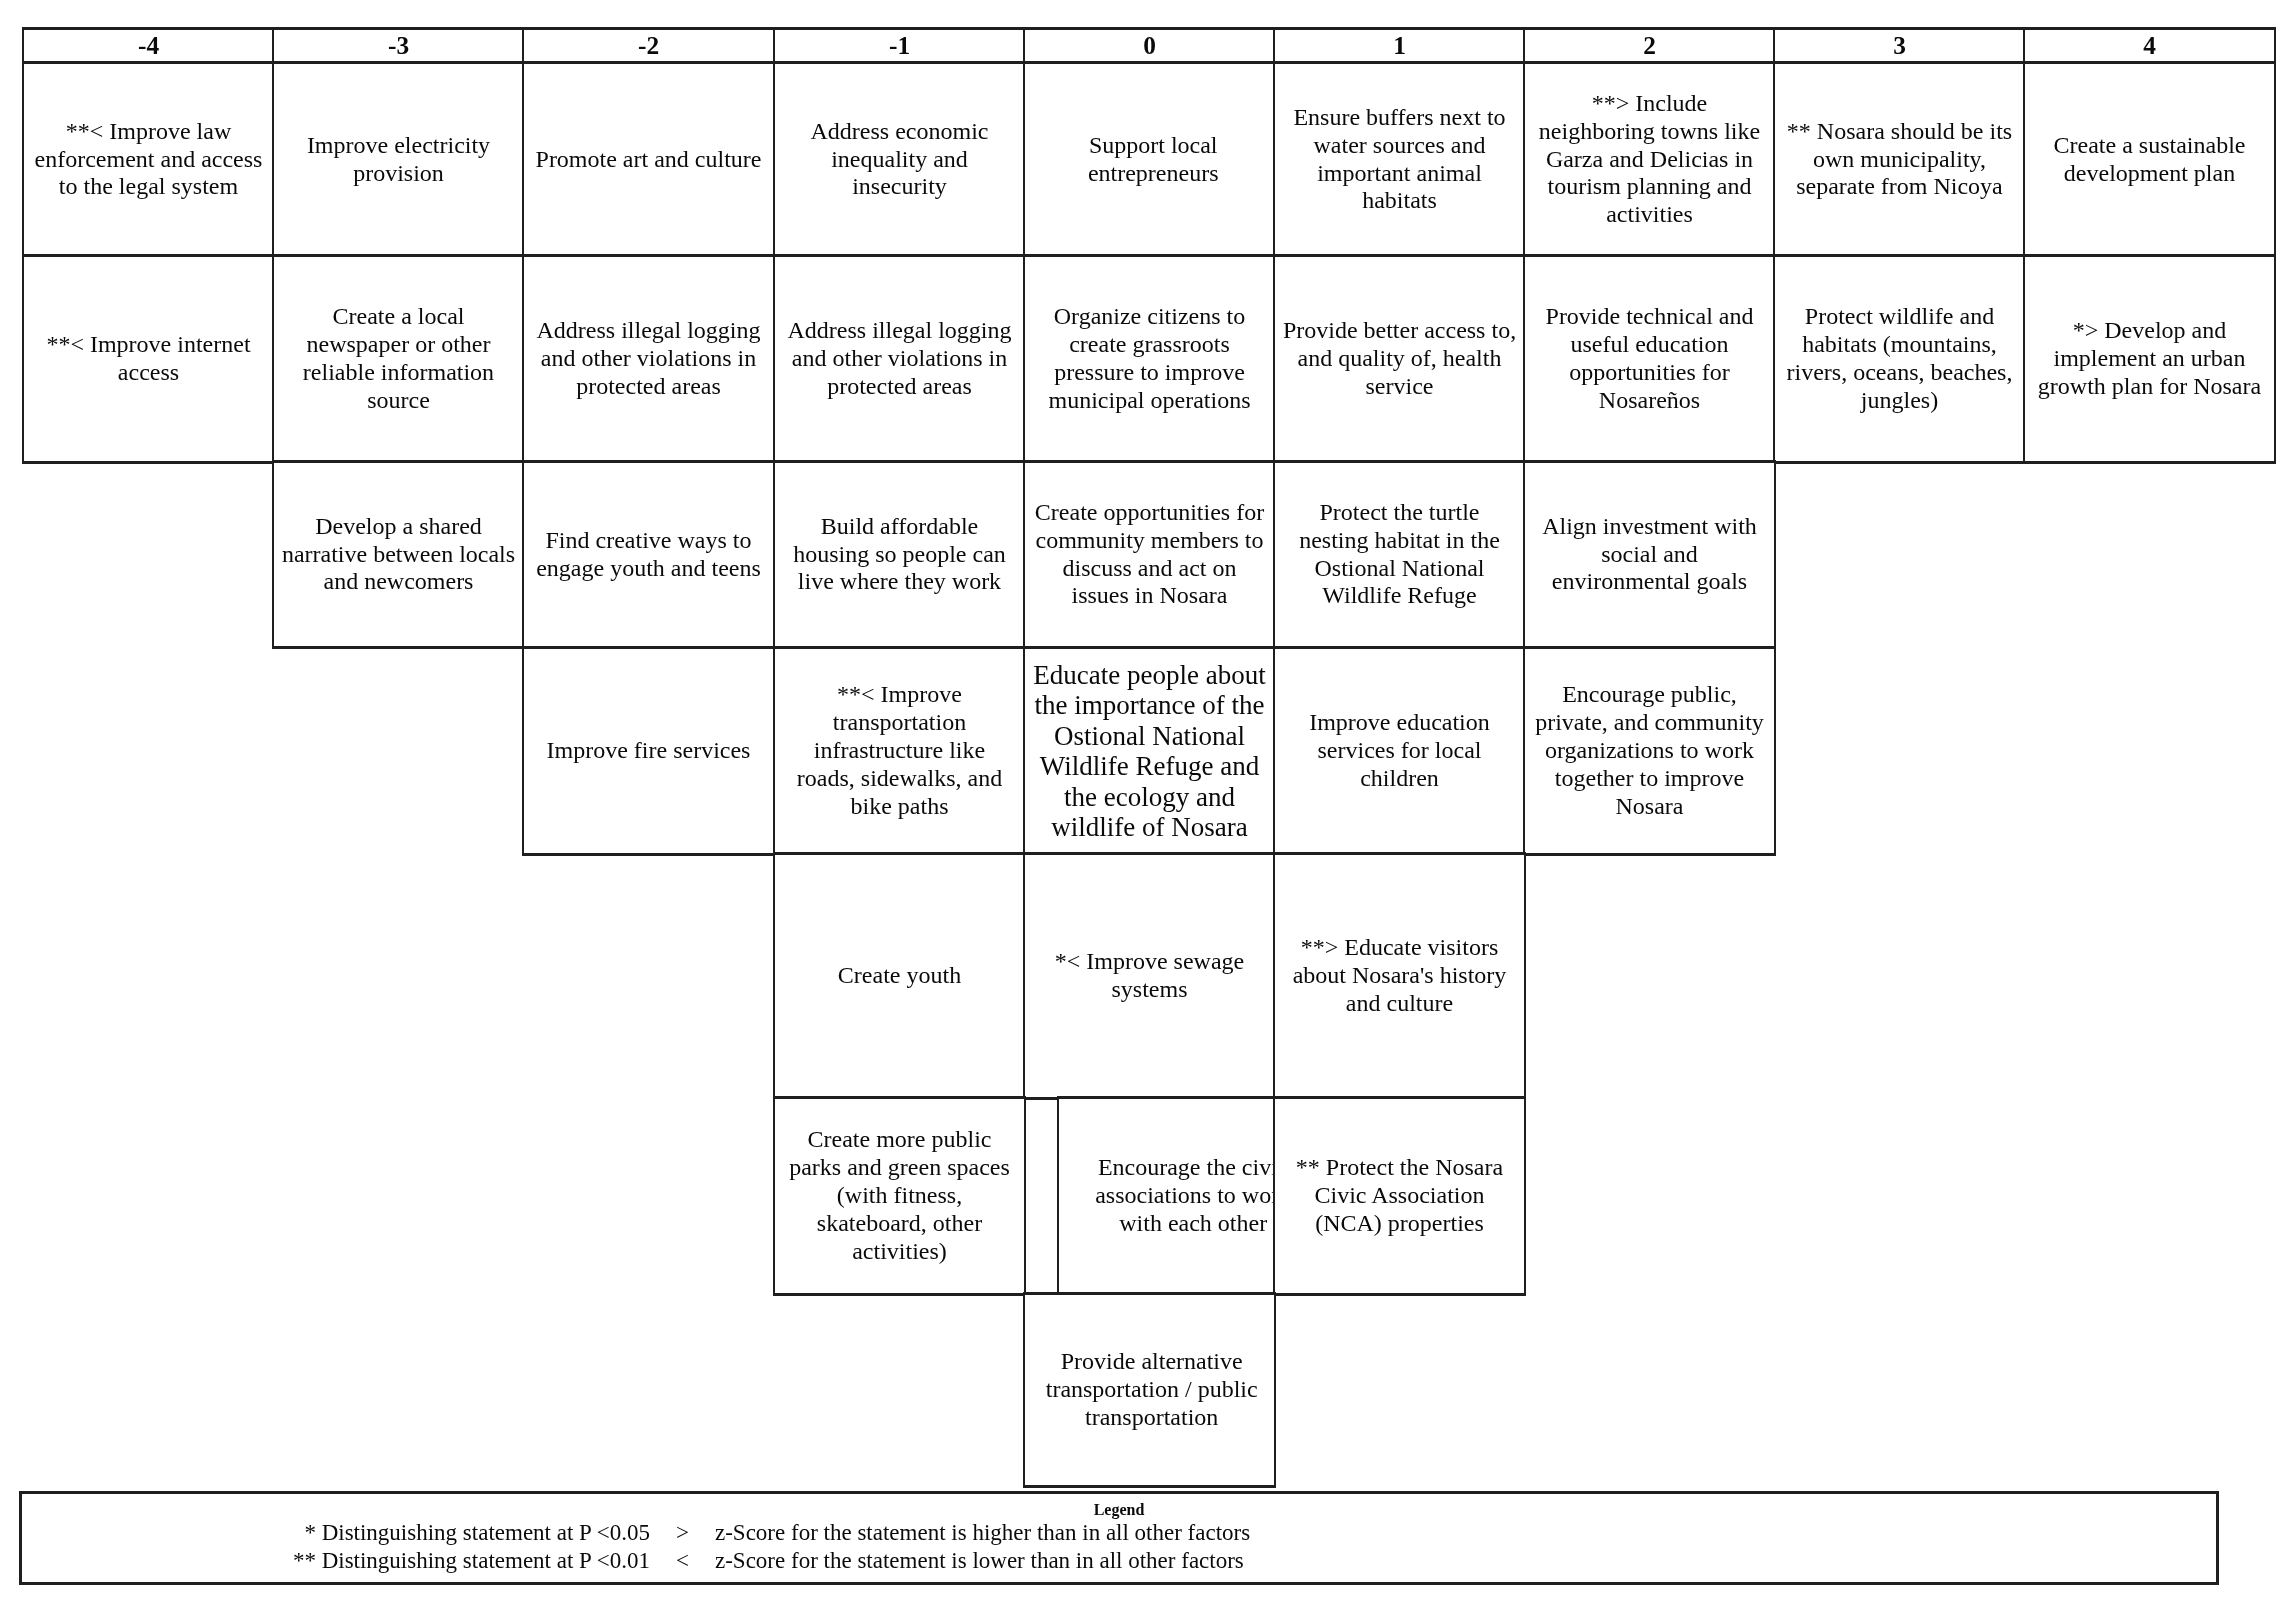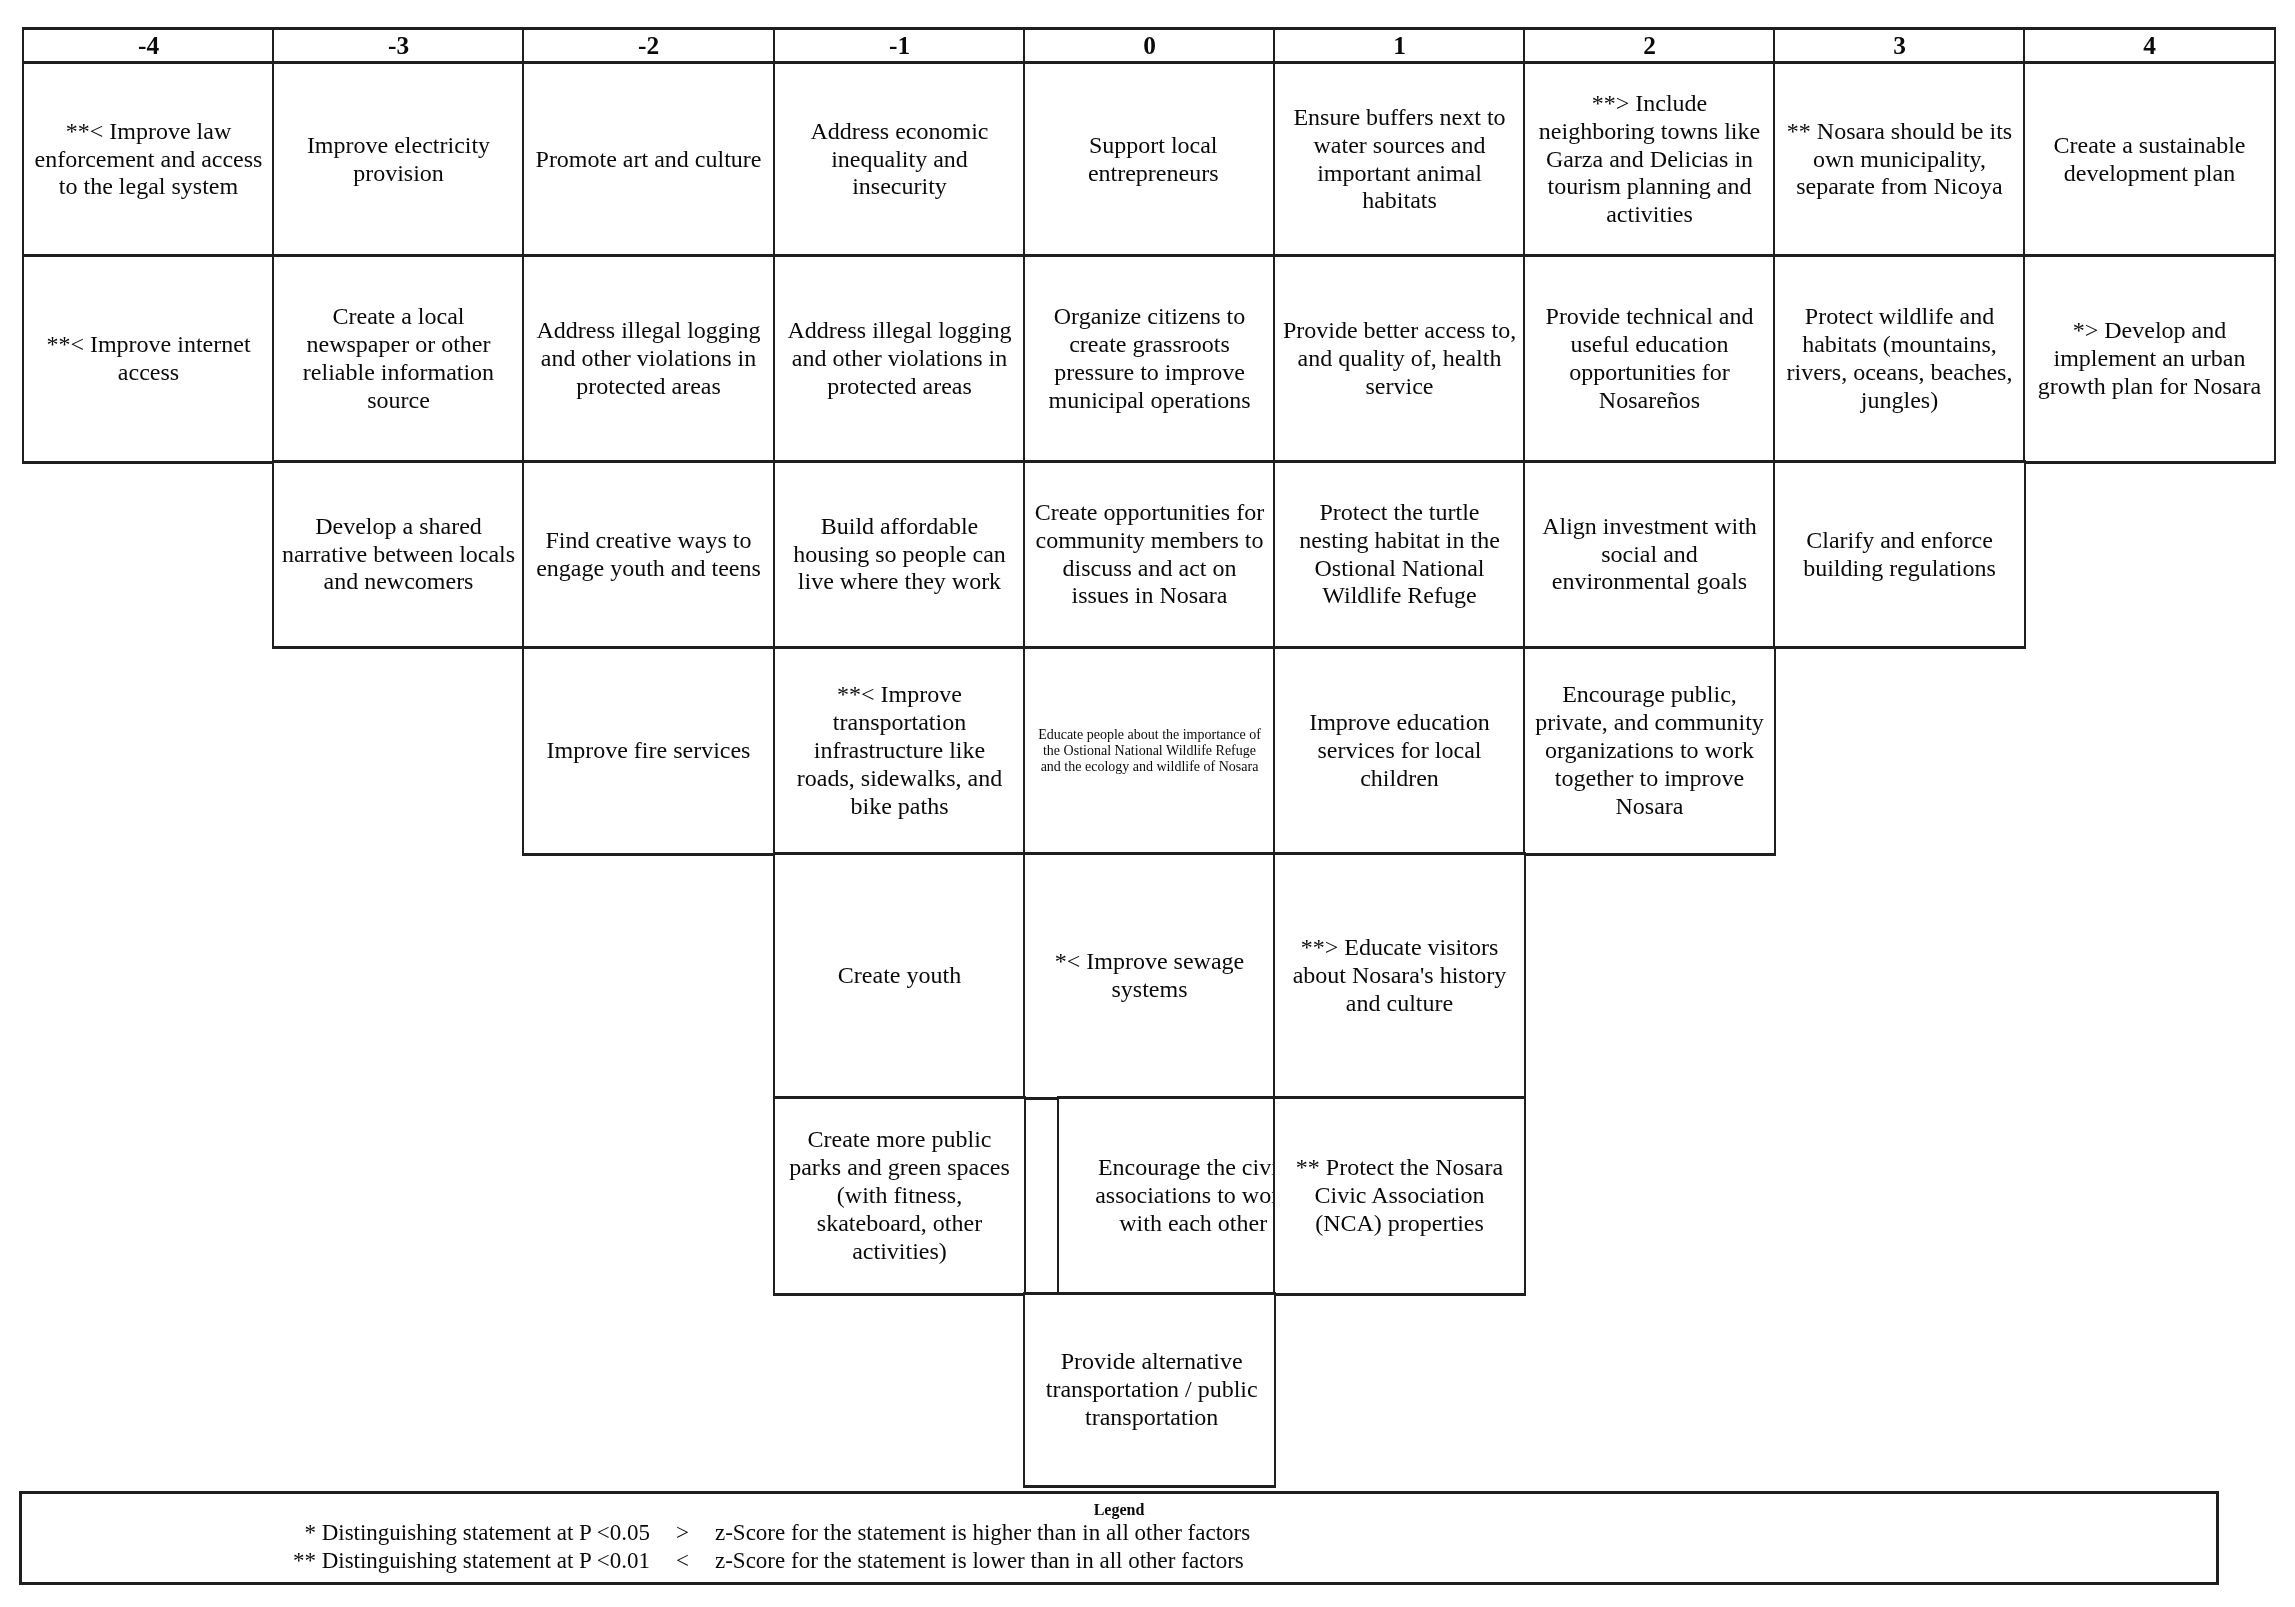--- a/index.html
+++ b/index.html
@@ -10,21 +10,21 @@
   }
   #qsort-table{position:absolute;left:0;top:0;width:2295px;height:1608px;}
   .cell{
     position:absolute;box-sizing:border-box;background:#ffffff;
     border-left:2.7px solid #1f1f1f;border-right:2.7px solid #1f1f1f;
     border-top:3.8px solid #1f1f1f;border-bottom:3.8px solid #1f1f1f;
     display:flex;align-items:center;justify-content:center;
     text-align:center;padding:2.2px 7.6px;
     font-size:24px;line-height:1.16;
   }
-  .cell.small{font-size:14px;line-height:1.13;}
+  .cell.small{font-size:27px;line-height:1.13;}
   .cell.hdr{font-weight:bold;font-size:25.4px;padding:0;line-height:1;}
   #legend-box{
     position:absolute;box-sizing:border-box;background:#ffffff;
     border:3.2px solid #1f1f1f;
     left:19px;top:1491px;width:2200px;height:94px;
     display:flex;flex-direction:column;justify-content:center;
   }
   .legend-title{
     text-align:center;font-weight:bold;font-size:16px;line-height:1.18;
   }
@@ -66,21 +66,20 @@
     <div class="cell" style="left: 1273px; top: 254px; width: 253px; height: 210px;">Provide better access to, and quality of, health service</div>
     <div class="cell" style="left: 1523px; top: 254px; width: 253px; height: 210px;">Provide technical and useful education opportunities for Nosareños</div>
     <div class="cell" style="left: 1773px; top: 254px; width: 253px; height: 210px;">Protect wildlife and habitats (mountains, rivers, oceans, beaches, jungles)</div>
     <div class="cell" style="left: 2023px; top: 254px; width: 253px; height: 210px;">*&gt; Develop and implement an urban growth plan for Nosara</div>
     <div class="cell" style="left: 272px; top: 460px; width: 253px; height: 189px;">Develop a shared narrative between locals and newcomers</div>
     <div class="cell" style="left: 522px; top: 460px; width: 253px; height: 189px;">Find creative ways to engage youth and teens</div>
     <div class="cell" style="left: 773px; top: 460px; width: 253px; height: 189px;">Build affordable housing so people can live where they work</div>
     <div class="cell" style="left: 1023px; top: 460px; width: 253px; height: 189px;">Create opportunities for community members to discuss and act on issues in Nosara</div>
     <div class="cell" style="left: 1273px; top: 460px; width: 253px; height: 189px;">Protect the turtle nesting habitat in the Ostional National Wildlife Refuge</div>
     <div class="cell" style="left: 1523px; top: 460px; width: 253px; height: 189px;">Align investment with social and environmental goals</div>
-    <div class="cell" style="left: 1773px; top: 460px; width: 253px; height: 189px;">Clarify and enforce building regulations</div>
     <div class="cell" style="left: 522px; top: 646px; width: 253px; height: 210px;">Improve fire services</div>
     <div class="cell" style="left: 773px; top: 646px; width: 253px; height: 210px;">**&lt; Improve transportation infrastructure like roads, sidewalks, and bike paths</div>
     <div class="cell small" style="left: 1023px; top: 646px; width: 253px; height: 210px;">Educate people about the importance of the Ostional National Wildlife Refuge and the ecology and wildlife of Nosara</div>
     <div class="cell" style="left: 1273px; top: 646px; width: 253px; height: 210px;">Improve education services for local children</div>
     <div class="cell" style="left: 1523px; top: 646px; width: 253px; height: 210px;">Encourage public, private, and community organizations to work together to improve Nosara</div>
     <div class="cell" style="left: 773px; top: 852px; width: 253px; height: 248px;">Create youth</div>
     <div class="cell" style="left: 1023px; top: 852px; width: 253px; height: 248px;">*&lt; Improve sewage systems</div>
     <div class="cell" style="left: 1273px; top: 852px; width: 253px; height: 248px;">**&gt; Educate visitors about Nosara's history and culture</div>
     <div class="cell" style="left: 773px; top: 1096px; width: 253px; height: 200px;">Create more public parks and green spaces (with fitness, skateboard, other activities)</div>
     <div class="cell" style="left: 1057px; top: 1096px; width: 253px; height: 200px; padding-left: 27px;">Encourage the civic associations to work with each other</div>

